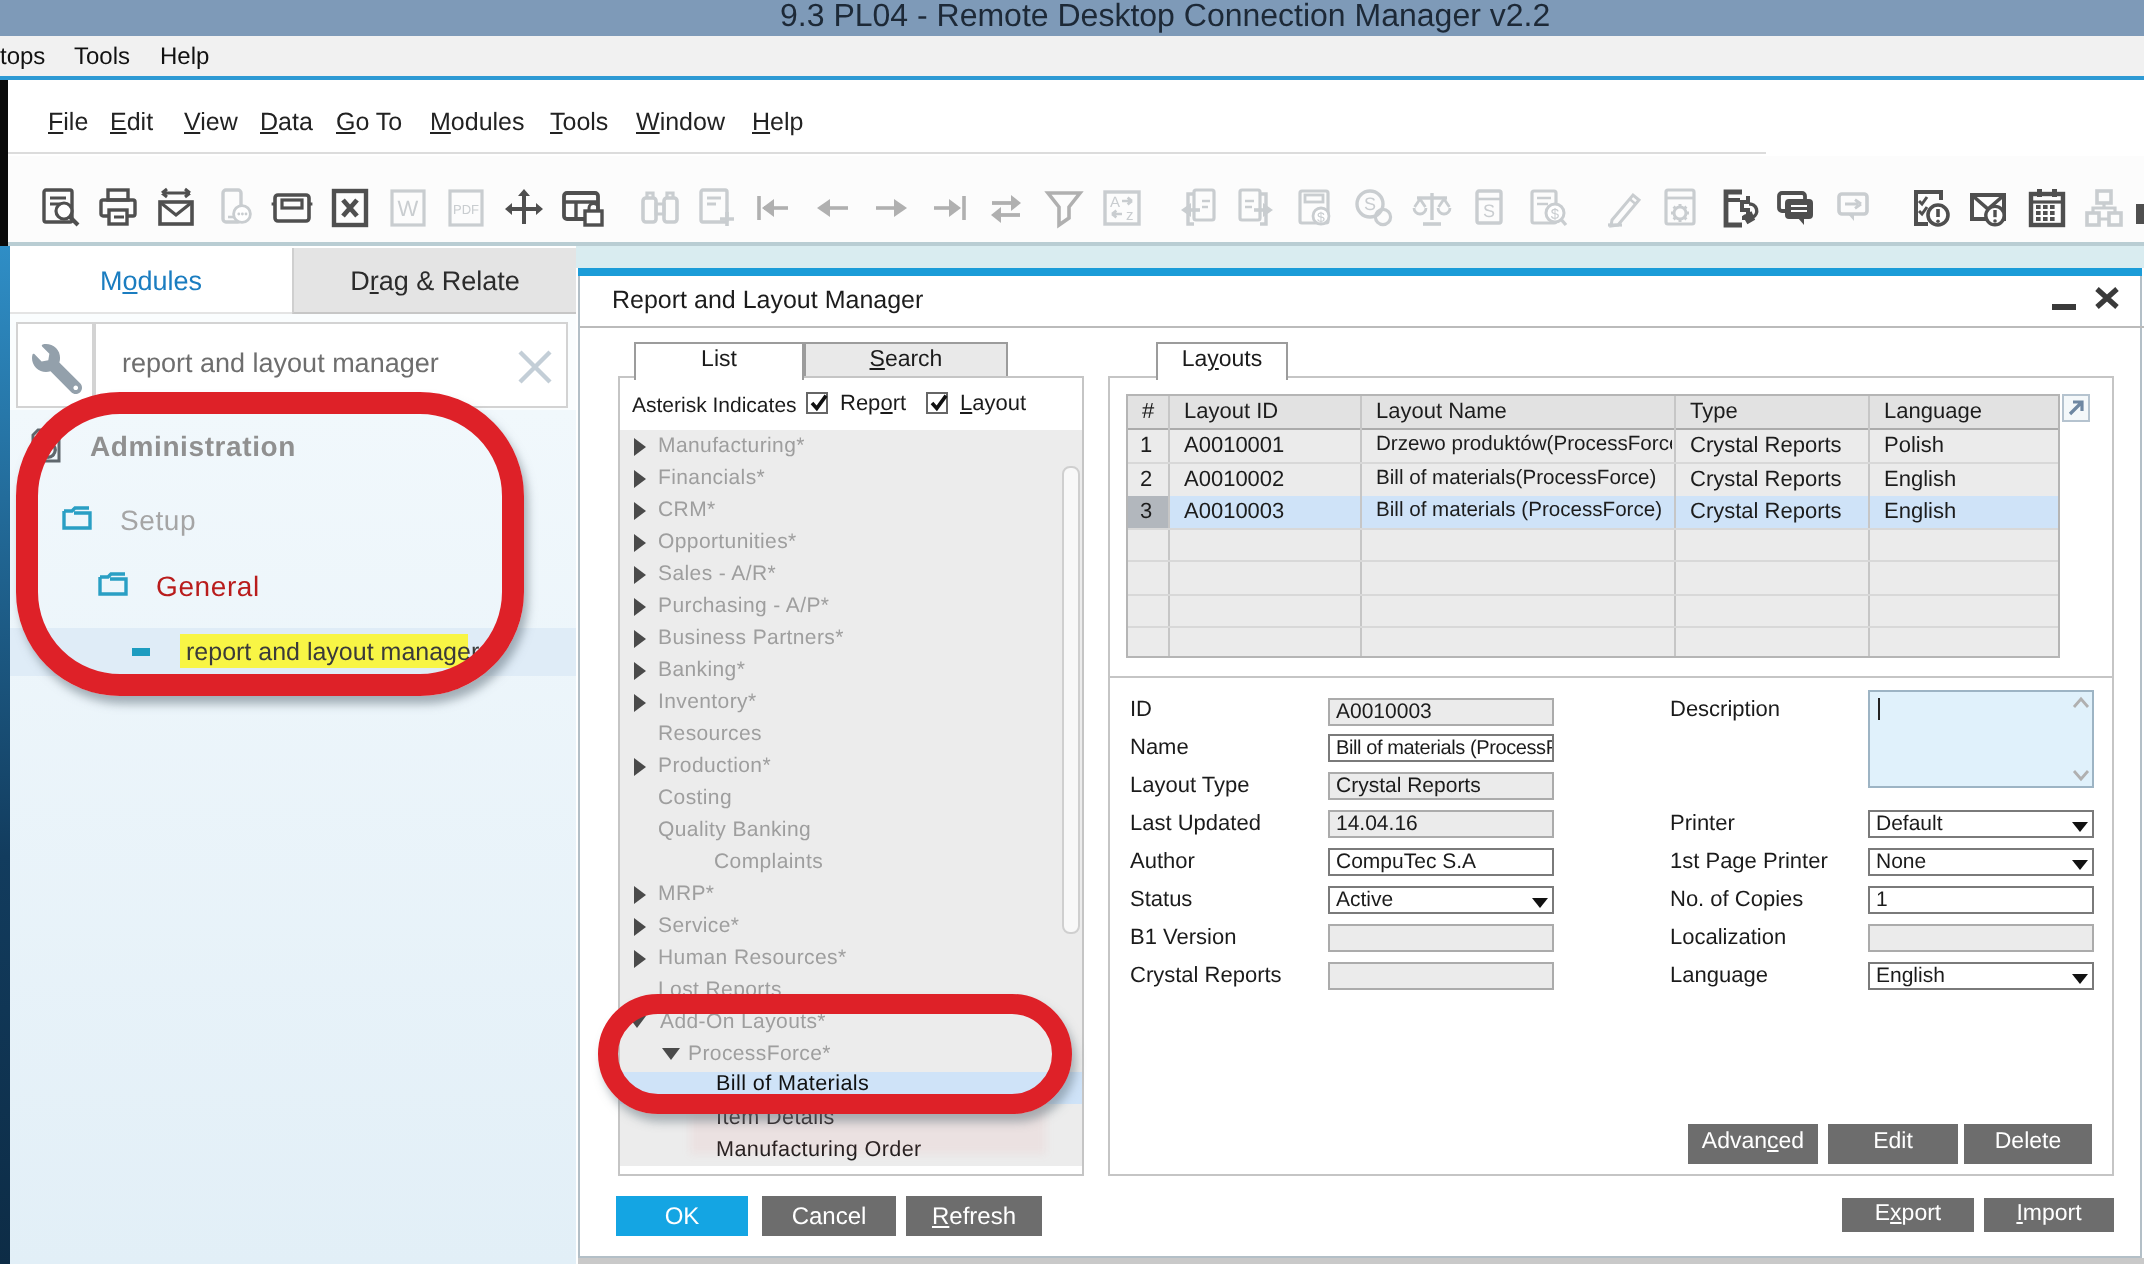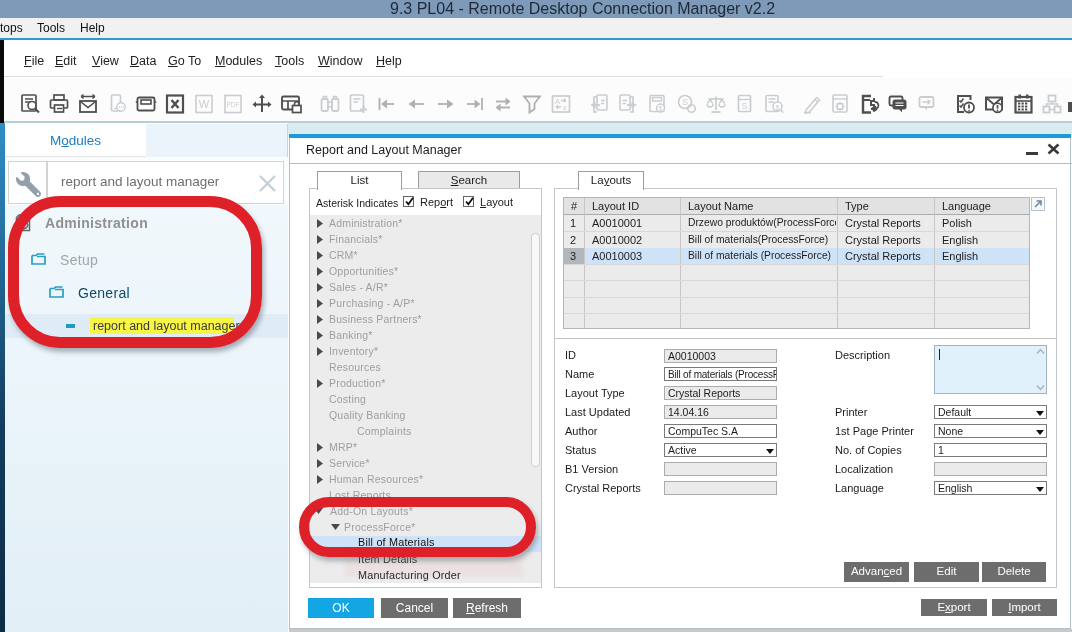--- a/index.html
+++ b/index.html
@@ -254,20 +254,21 @@
 </div>
 <div class="a" style="left:4px;top:121px;width:1068px;height:2px;background:#b9cdd3;"></div>
 
 <div class="a" style="left:288px;top:123px;width:784px;height:11px;background:#d9ecf0;"></div>
 
 <div class="a" style="left:0;top:123px;width:5px;height:509px;background:linear-gradient(#2f8ec6,#123c5e 60%,#0d2c46);"></div>
 
 <div class="a" id="leftpanel" style="left:5px;top:124px;width:283px;height:508px;background:#eaf4fa;border-right:1px solid #c2d6e2;">
 
   <div class="a" style="left:0;top:0;width:141px;height:33px;background:#fff;border-bottom:1px solid #e4e4e4;text-align:center;line-height:33px;font-size:13.5px;color:#1b7dc0;">M<u>o</u>dules</div>
+  <div class="a" style="left:141px;top:0;width:142px;height:33px;background:#e4e4e4;border-left:1px solid #cfcfcf;border-bottom:1px solid #c6c6c6;text-align:center;line-height:33px;font-size:13.5px;color:#2b2b2b;">D<u>r</u>ag &amp; Relate</div>
 
   <div class="a" style="left:0;top:33px;width:283px;height:48px;background:#fafdfe;"></div>
   <div class="a" style="left:3px;top:37px;width:39px;height:43px;background:#fff;border:1px solid #d3d3d3;">
     <svg class="a" style="left:7px;top:10px;" width="25" height="25" viewBox="0 0 512 512">
         <g transform="translate(512,0) scale(-1,1)">
           <path fill="#93a0ab" d="M507.73 109.1c-2.24-9.03-13.54-12.09-20.12-5.51l-74.36 74.36-67.88-11.31-11.31-67.88 74.36-74.36c6.62-6.62 3.43-17.9-5.66-20.16-47.38-11.74-99.55.91-136.58 37.93-39.64 39.64-50.55 97.1-34.05 147.2L18.74 402.76c-24.99 24.99-24.99 65.51 0 90.5 24.99 24.99 65.51 24.99 90.5 0l213.21-213.21c50.12 16.71 107.47 5.68 147.37-34.22 37.07-37.07 49.7-89.32 37.91-136.73zM64 472c-13.25 0-24-10.75-24-24 0-13.26 10.75-24 24-24s24 10.74 24 24c0 13.25-10.75 24-24 24z"></path>
         </g>
       </svg>
   </div>
   <div class="a" style="left:42px;top:37px;width:237px;height:43px;background:#fff;border:1px solid #d3d3d3;">
@@ -289,60 +290,60 @@
   <span class="a" style="left:40px;top:91px;font-size:14px;font-weight:bold;color:#909090;letter-spacing:0.3px;">Administration</span>
 
   <svg class="a" style="left:26px;top:129px;" width="15" height="12" viewBox="0 0 15 12">
       <path d="M1 2.5 L5 2.5 L6.5 1 L13.5 1 M1 2.5 L1 11 L14 11 L14 3.5 L6 3.5" fill="none" stroke="#2a9fc4" stroke-width="1.7"></path>
     </svg>
   <span class="a" style="left:55px;top:128px;font-size:14px;color:#a5a5a5;letter-spacing:0.3px;">Setup</span>
 
   <svg class="a" style="left:44px;top:162px;" width="15" height="12" viewBox="0 0 15 12">
       <path d="M1 2.5 L5 2.5 L6.5 1 L13.5 1 M1 2.5 L1 11 L14 11 L14 3.5 L6 3.5" fill="none" stroke="#2a9fc4" stroke-width="1.7"></path>
     </svg>
-  <span class="a" style="left:73px;top:161px;font-size:14px;color:#0c4a6e;letter-spacing:0.3px;">General</span>
+  <span class="a" style="left:73px;top:161px;font-size:14px;color:#b91c1c;letter-spacing:0.3px;">General</span>
 
   <div class="a" style="left:0;top:190px;width:283px;height:24px;background:#dfecf7;"></div>
   <div class="a" style="left:61px;top:200px;width:9px;height:3.5px;background:#1d9cc0;"></div>
   <div class="a" style="left:85px;top:193px;width:144px;height:17px;background:#f8f545;"></div>
   <span class="a" style="left:88px;top:194.5px;font-size:12.5px;color:#3a3a3a;">report and layout manager</span>
 
   <div class="a" style="left:3px;top:72px;width:254px;height:152px;border:11px solid #de2128;border-radius:52px;box-shadow:2px 4px 5px rgba(100,115,125,0.55);"></div>
 </div>
 
 <div class="a" id="dialog" style="left:289px;top:134px;width:782px;height:495px;background:#fff;border:1px solid #b3bfc7;border-top:none;font-size:11.5px;color:#1b1b1b;">
   <span class="a" style="left:16px;top:9px;font-size:12.5px;color:#1c1c1c;">Report and Layout Manager</span>
   <div class="a" style="left:736px;top:17.5px;width:12px;height:3px;background:#3a3a3a;"></div>
   <svg class="a" style="left:757px;top:8px;" width="13" height="14" viewBox="0 0 13 14">
       <path d="M1.5 2.5 L11.5 11.5 M11.5 2.5 L1.5 11.5" stroke="#3a3a3a" stroke-width="2.6"></path>
     </svg>
   <div class="a" style="left:0;top:29px;width:782px;height:1px;background:#bbbbbb;"></div>
 
   <div class="a" style="left:27px;top:37px;width:85px;height:19px;background:#fff;border:1px solid #9c9c9c;border-bottom:none;text-align:center;line-height:17px;z-index:2;font-size:11.5px;">List</div>
-  <div class="a" style="left:112px;top:37px;width:102px;height:17px;background:#e9e9e9;border:1px solid #9c9c9c;border-bottom:none;text-align:center;line-height:16px;font-size:11.5px;margin-left:16px;"><u>S</u>earch</div>
+  <div class="a" style="left:112px;top:37px;width:102px;height:17px;background:#e9e9e9;border:1px solid #9c9c9c;border-bottom:none;text-align:center;line-height:16px;font-size:11.5px;"><u>S</u>earch</div>
   <div class="a" style="left:288px;top:37px;width:66px;height:19px;background:#fff;border:1px solid #9c9c9c;border-bottom:none;text-align:center;line-height:17px;z-index:2;font-size:11.5px;">La<u>y</u>outs</div>
 
   <div class="a" style="left:19px;top:54px;width:233px;height:400px;border:1px solid #c5c5c5;background:#fff;">
     <span class="a" style="left:6px;top:7.5px;font-size:10.5px;">Asterisk Indicates</span>
     <div class="a" style="left:93px;top:7px;width:11px;height:11px;border:1px solid #666;background:#fff;"></div>
     <svg class="a" style="left:94px;top:7px;" width="11" height="11" viewBox="0 0 11 11">
         <path d="M2 5.5 L4.4 8.2 L9 1.8" stroke="#111" stroke-width="1.8" fill="none"></path>
       </svg>
     <span class="a" style="left:110px;top:7px;font-size:11px;">Rep<u>o</u>rt</span>
     <div class="a" style="left:153px;top:7px;width:11px;height:11px;border:1px solid #666;background:#fff;"></div>
     <svg class="a" style="left:154px;top:7px;" width="11" height="11" viewBox="0 0 11 11">
         <path d="M2 5.5 L4.4 8.2 L9 1.8" stroke="#111" stroke-width="1.8" fill="none"></path>
       </svg>
     <span class="a" style="left:170px;top:7px;font-size:11px;"><u>L</u>ayout</span>
 
     <div class="a" id="dtree" style="left:0px;top:26px;width:231px;height:368px;background:#ececec;overflow:hidden;font-size:10.5px;color:#9e9e9e;letter-spacing:0.2px;">
       <svg class="a tt" style="left:7px;top:3.5px;">
           <polygon points="0,0 6,4.5 0,9" fill="#4a4a4a"></polygon>
         </svg>
-        <span class="a" style="left:19px;top:1.5px;">Administration*</span>
+        <span class="a" style="left:19px;top:1.5px;">Manufacturing*</span>
       <svg class="a tt" style="left:7px;top:19.5px;">
           <polygon points="0,0 6,4.5 0,9" fill="#4a4a4a"></polygon>
         </svg>
         <span class="a" style="left:19px;top:17.5px;">Financials*</span>
       <svg class="a tt" style="left:7px;top:35.5px;">
           <polygon points="0,0 6,4.5 0,9" fill="#4a4a4a"></polygon>
         </svg>
         <span class="a" style="left:19px;top:33.5px;">CRM*</span>
       <svg class="a tt" style="left:7px;top:51.5px;">
           <polygon points="0,0 6,4.5 0,9" fill="#4a4a4a"></polygon>

